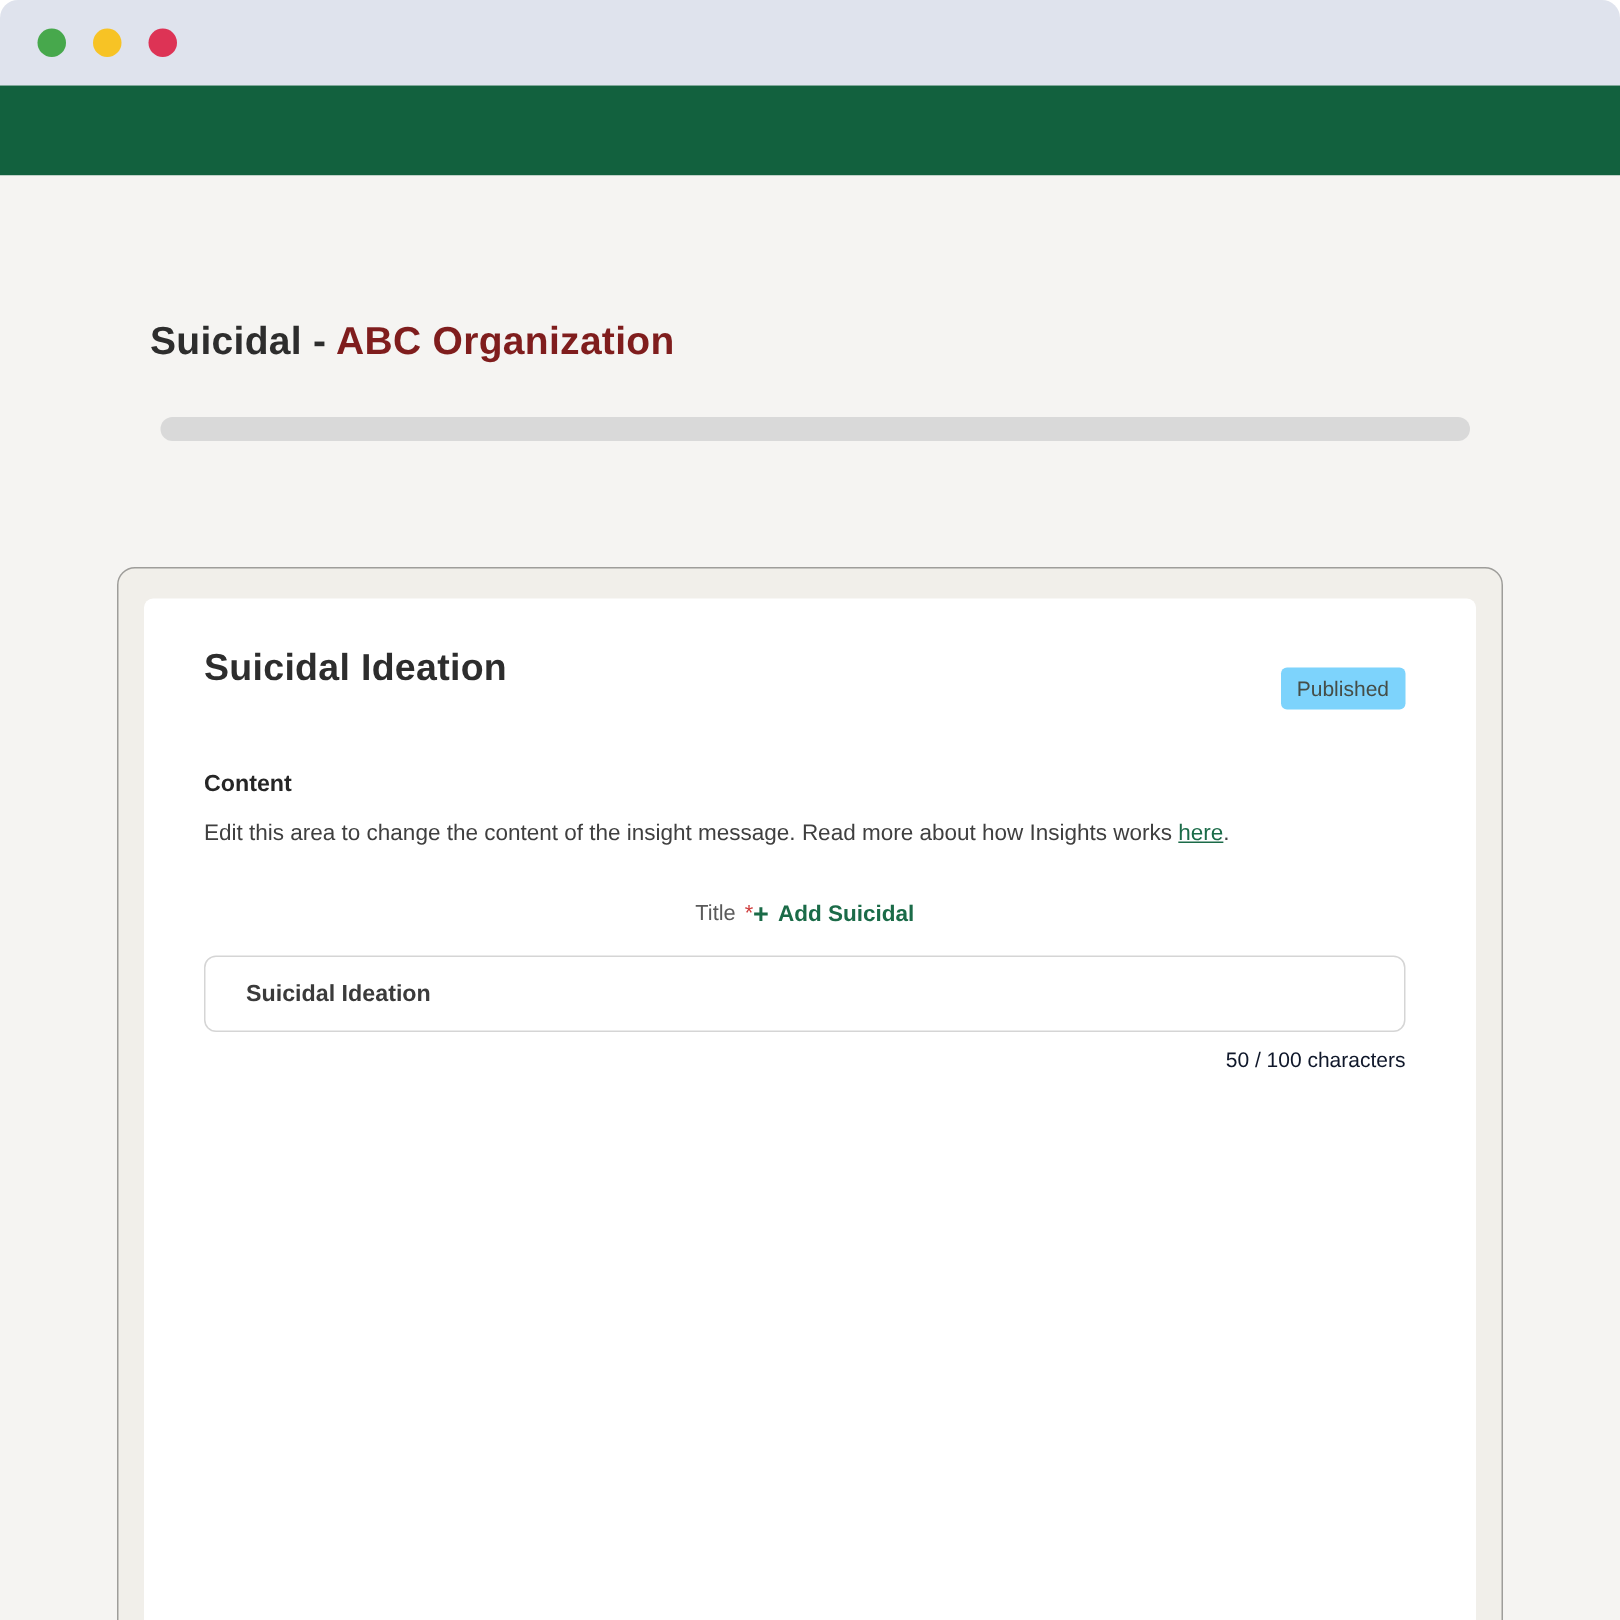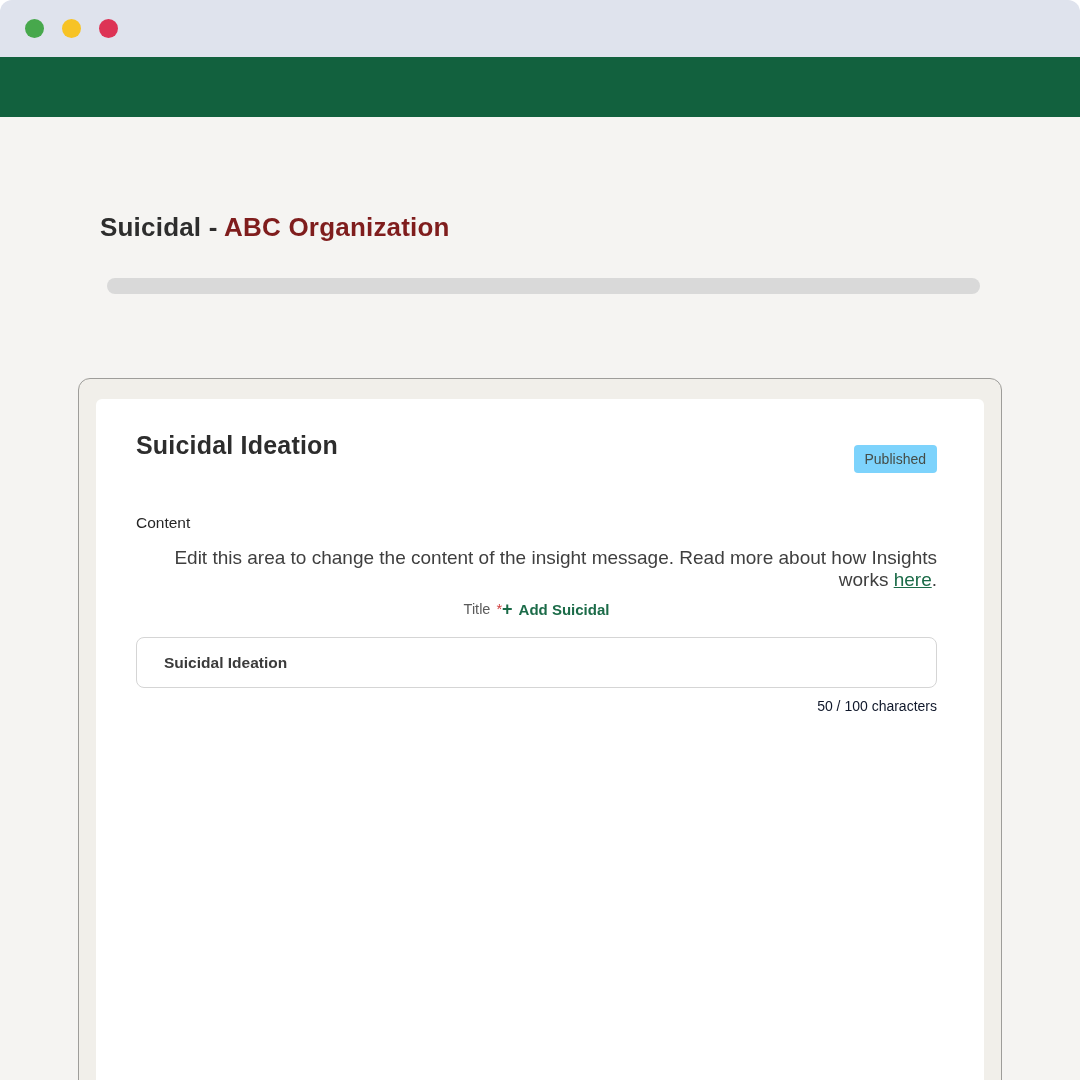--- a/index.html
+++ b/index.html
@@ -34,23 +34,23 @@
                 background:#ffffff; border-radius:6px; }
   .card-body { position:absolute; top:0; left:40px; width:801px; }
 
   .card-head { position:absolute; top:32px; left:0; width:801px;
                display:flex; justify-content:space-between; align-items:flex-start; }
   h1.insight-title { font-size:25px; font-weight:700; color:#2d2d2d; letter-spacing:0.2px; }
   .badge { margin-top:14px; background:#7dd3fc; color:#454d47; font-size:14px;
            padding:6px 11px; border-radius:4px; }
 
   .section-label { position:absolute; top:115px; left:0; font-size:15.5px;
-                   font-weight:400; color:#262626; }
+                   font-weight:700; color:#262626; }
   .section-desc { position:absolute; top:148px; left:0; width:801px;
-                  font-size:19px; color:#3f3f3f;text-align:right; }
+                  font-size:15px; color:#3f3f3f; }
   a.here-link { color:#1b6b48; text-decoration:underline; cursor:pointer; }
 
   .field-row { position:absolute; left:0; width:801px; display:flex;
                justify-content:space-between; align-items:center; }
   .row-title { top:201px;justify-content:center; }
   .field-label { font-size:14.5px; color:#5a5a5a; display:flex; align-items:center; gap:6px; }
   .req { color:#cf3d3d; font-size:14.5px; }
   .add-variable { display:flex; align-items:center; gap:6px; color:#1b6b48;
                   font-size:15px; font-weight:700; cursor:pointer; background:none; border:none;
                   font-family:"Liberation Sans", sans-serif; }

